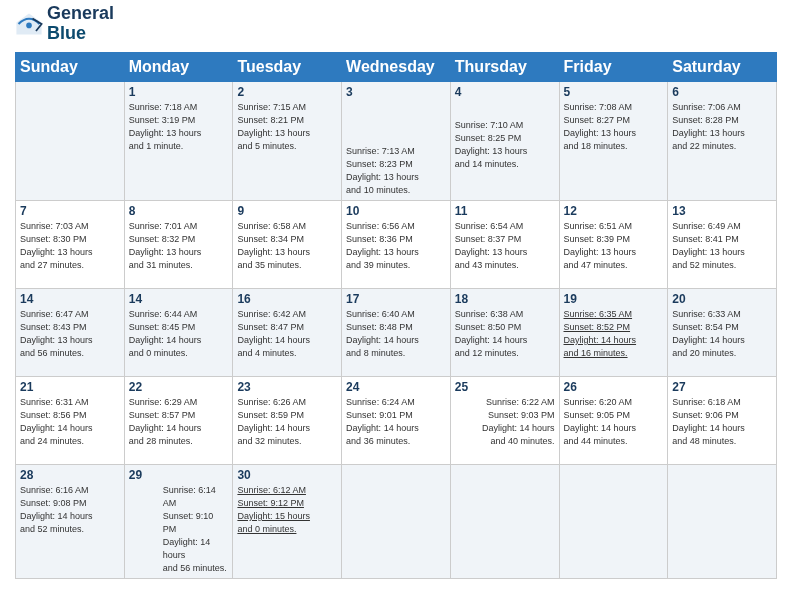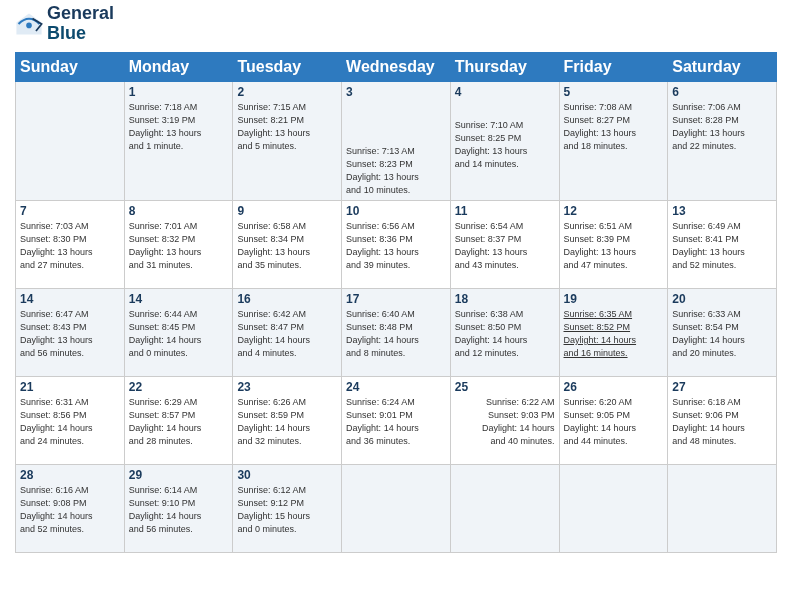--- a/index.html
+++ b/index.html
@@ -330,28 +330,28 @@
         <tr class="row-shaded">
           <td>
             <span class="day-number">28</span>
             <div class="day-info" style="white-space: pre-line;">Sunrise: 6:16 AM
 Sunset: 9:08 PM
 Daylight: 14 hours
 and 52 minutes.</div>
           </td>
           <td>
             <span class="day-number">29</span>
-            <div class="day-info" style="white-space: pre-line;">Sunrise: 6:14 AM
+            <div class="day-info" style="white-space: pre-line; margin-left: 34px;">Sunrise: 6:14 AM
 Sunset: 9:10 PM
 Daylight: 14 hours
 and 56 minutes.</div>
           </td>
           <td>
             <span class="day-number">30</span>
-            <div class="day-info" style="white-space: pre-line;">Sunrise: 6:12 AM
+            <div class="day-info" style="white-space: pre-line; text-decoration: underline;">Sunrise: 6:12 AM
 Sunset: 9:12 PM
 Daylight: 15 hours
 and 0 minutes.</div>
           </td>
           <td class="empty-cell"></td>
           <td class="empty-cell"></td>
           <td class="empty-cell"></td>
           <td class="empty-cell"></td>
         </tr>
       </tbody>

